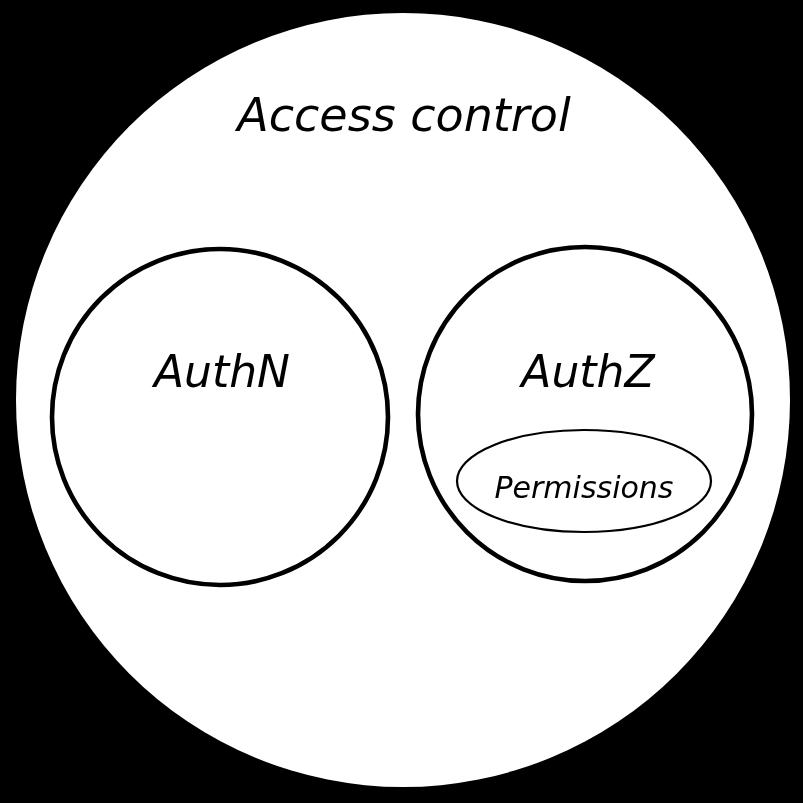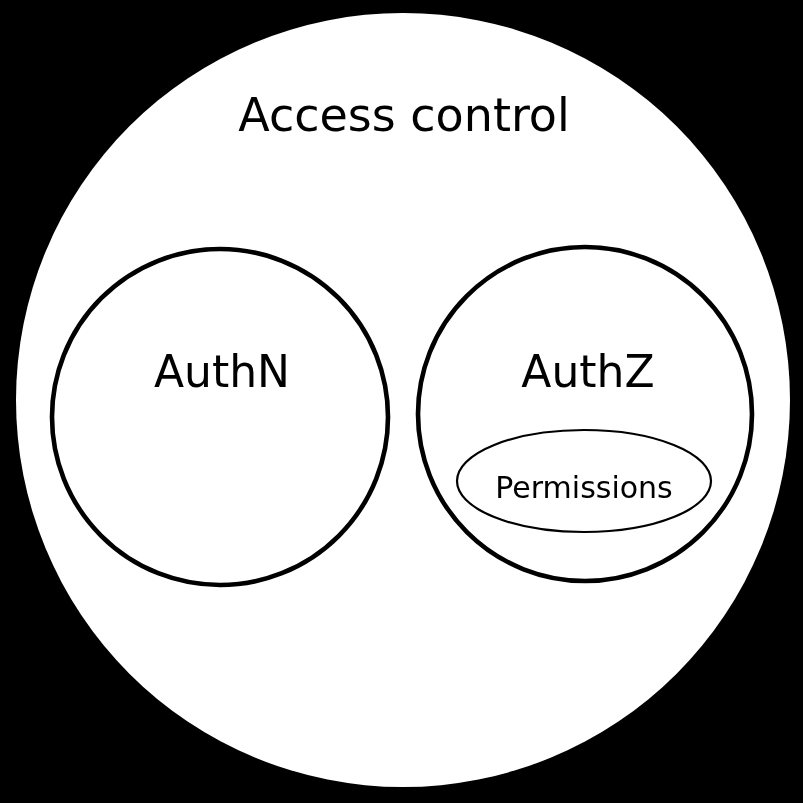--- a/index.html
+++ b/index.html
@@ -12,20 +12,21 @@
     width: 803px;
     height: 803px;
     overflow: hidden;
     font-family: "DejaVu Sans", sans-serif;
   }
   #diagram-root {
     position: relative;
     width: 803px;
     height: 803px;
     background: #a21caf;
+    font-style: italic;
   }
   svg#venn-svg {
     display: block;
     width: 803px;
     height: 803px;
   }
   .shape-fill-white { fill: #ffffff; }
   .shape-stroke-none { stroke: none; }
   .shape-stroke-thick {
     stroke: #000000;

